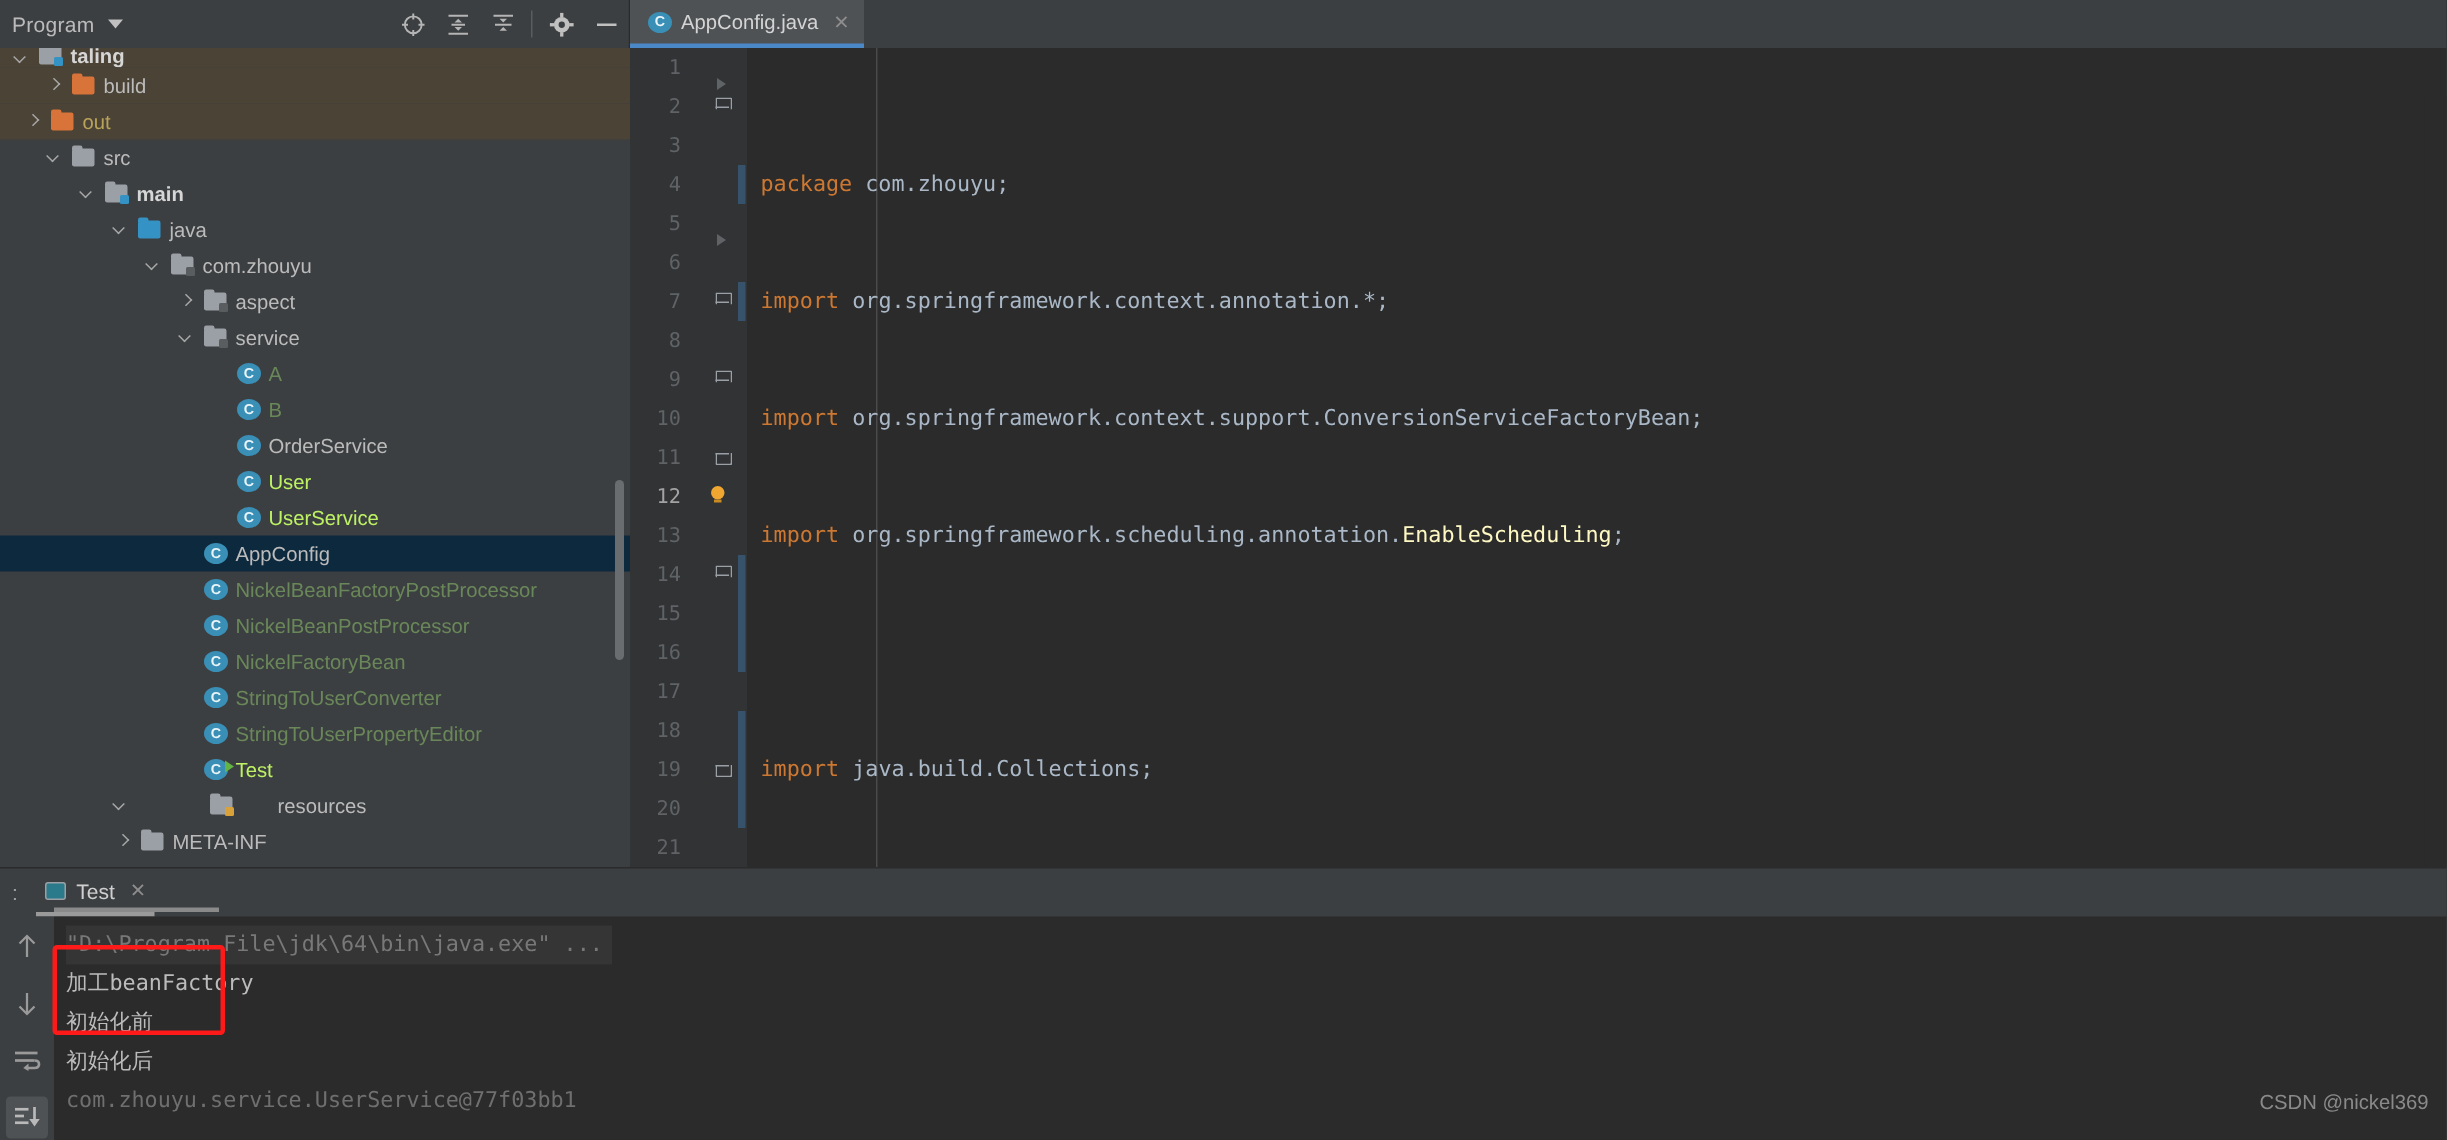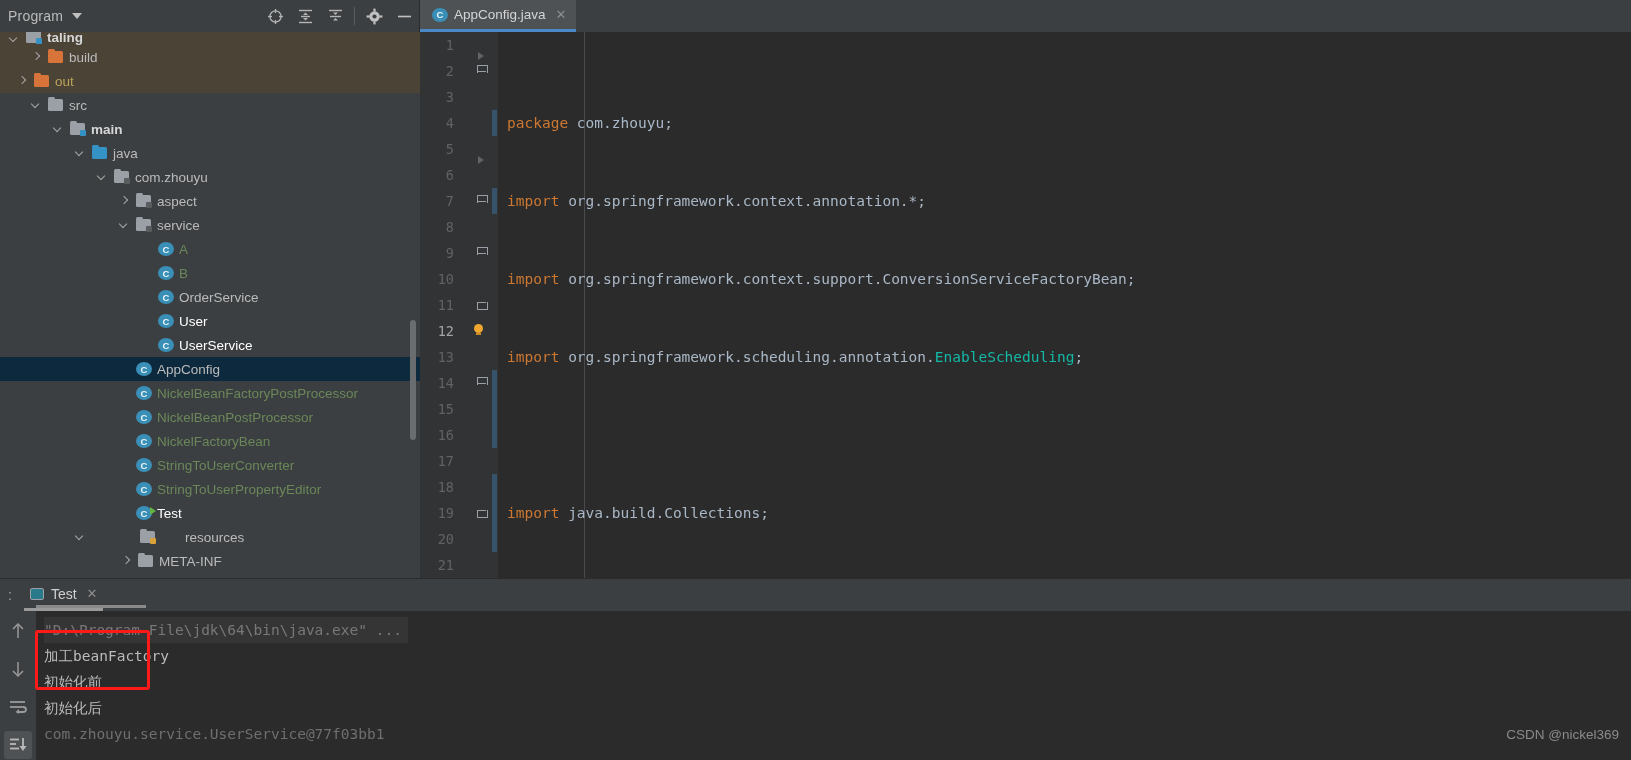--- a/index.html
+++ b/index.html
@@ -99,21 +99,21 @@
     background:#3a8fb7; color:#e8f4f8; font-size:9.5px; font-weight:bold;
     display:flex; align-items:center; justify-content:center;
     position:relative; font-family:"Liberation Sans",sans-serif;
   }
   .cls.run::after {
     content:""; position:absolute; right:-4px; top:1px;
     border-left:6px solid #62b543; border-top:4px solid transparent;
     border-bottom:4px solid transparent;
   }
   .c-green { color:#6a8759; }
-  .c-grey  { color:#ffffff;text-align:right; }
+  .c-grey  { color:#bef264;text-align:right; }
   .c-olive { color:#b9a25a; }
 
   .tree-scroll {
     position:absolute; right:4px; top:288px; width:6px; height:120px;
     background:#6a6d6f; border-radius:3px;
   }
 
   
   .editor-wrap {
     position:absolute; left:420px; top:0; right:0; height:578px;
@@ -177,21 +177,21 @@
   }
 
   .codecol { position:relative; flex:1; overflow:hidden; }
   .code {
     font-family:"DejaVu Sans Mono", monospace;
     font-size:14.5px; line-height:26px;
     white-space:pre; color:#a9b7c6;
   }
   .cl { height:26px; padding-left:9px; position:relative; }
   .kw   { color:#cc7832; }
-  .mth  { color:#14b8a6; }
+  .mth  { color:#fef9c3; }
   .ident{ color:#a9b7c6; }
   .indent-guide {
     position:absolute; top:0; width:1px; height:100%; background:#4b4b4b;
   }
 
   .rail {
     position:absolute; right:0; top:32px; bottom:0; width:14px; background:#2b2b2b;
   }
 
   
@@ -464,21 +464,21 @@
         </div>
         <div class="trow" style="padding-left: 74px; gap: 24px;">
           <span class="arrow d"></span>
           <span style="display: inline-block; width: 6px; flex: 0 0 6px;"></span>
           <span class="ico">
             <span class="fold grey"></span>
             <span class="badge res"></span>
           </span>
           <span class="tlabel">resources</span>
         </div>
-        <div class="trow" style="padding-left: 120px;">
+        <div class="trow" style="padding-left: 76px;">
           <span class="arrow r"></span>
           <span style="display: inline-block; width: 6px; flex: 0 0 6px;"></span>
           <span class="ico">
             <span class="fold grey"></span>
           </span>
           <span class="tlabel">META-INF</span>
         </div>
         <div class="tree-scroll"></div>
     </div>
   </div>

